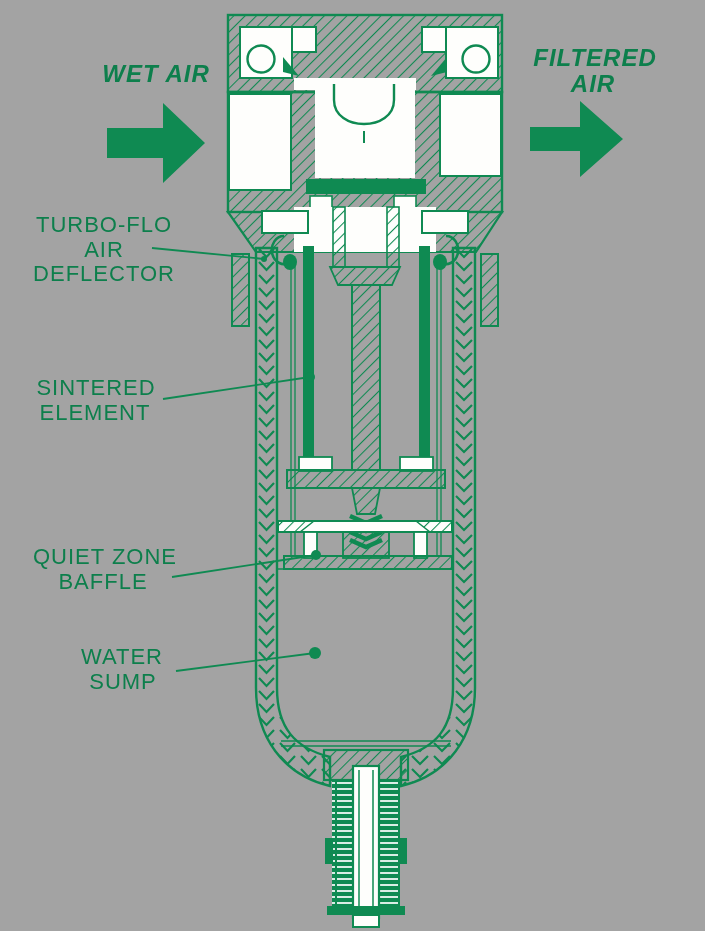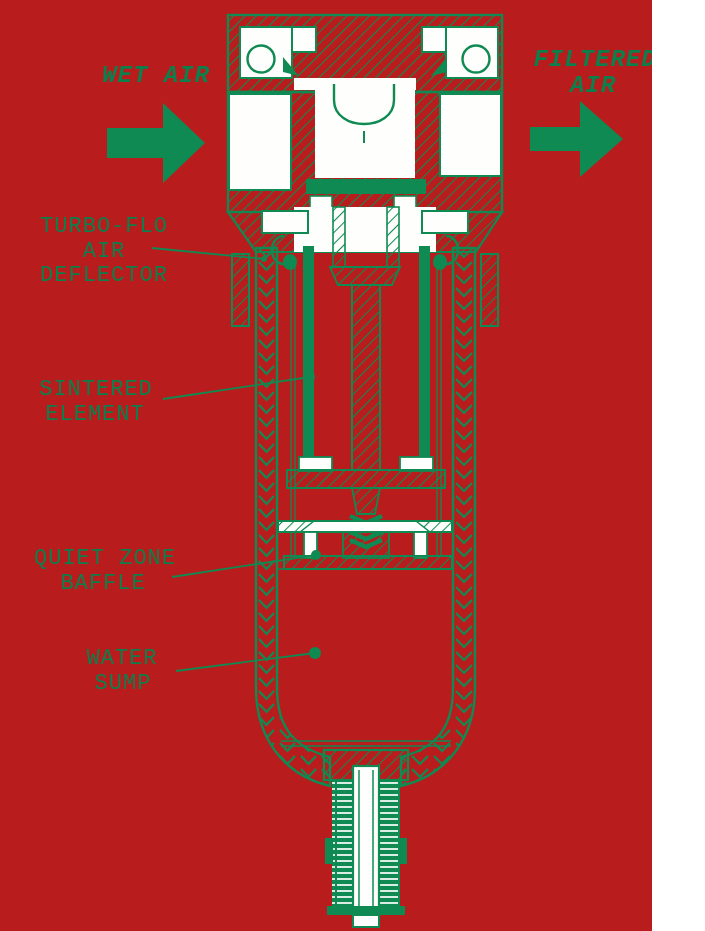--- a/index.html
+++ b/index.html
@@ -1,20 +1,20 @@
 <!DOCTYPE html>
 <html><head>
 <meta charset="utf-8">
 <style>
   html,body{margin:0;padding:0;background:#ffffff;}
   #stage{
     position:relative;
-    width:652px;height:931px;
-    background:#b91c1c;
-    font-family:Liberation Mono, monospace;
+    width:705px;height:931px;
+    background:#a3a3a3;
+    font-family:Liberation Sans, sans-serif;
     overflow:hidden;
   }
   svg{display:block;}
   text{fill:#0d7f4c;}
   .flow-label{font-size:24px;font-weight:bold;font-style:italic;letter-spacing:1px;}
   .callout-label{font-size:22px;letter-spacing:1px;}
 </style>
 </head>
 <body>
 

